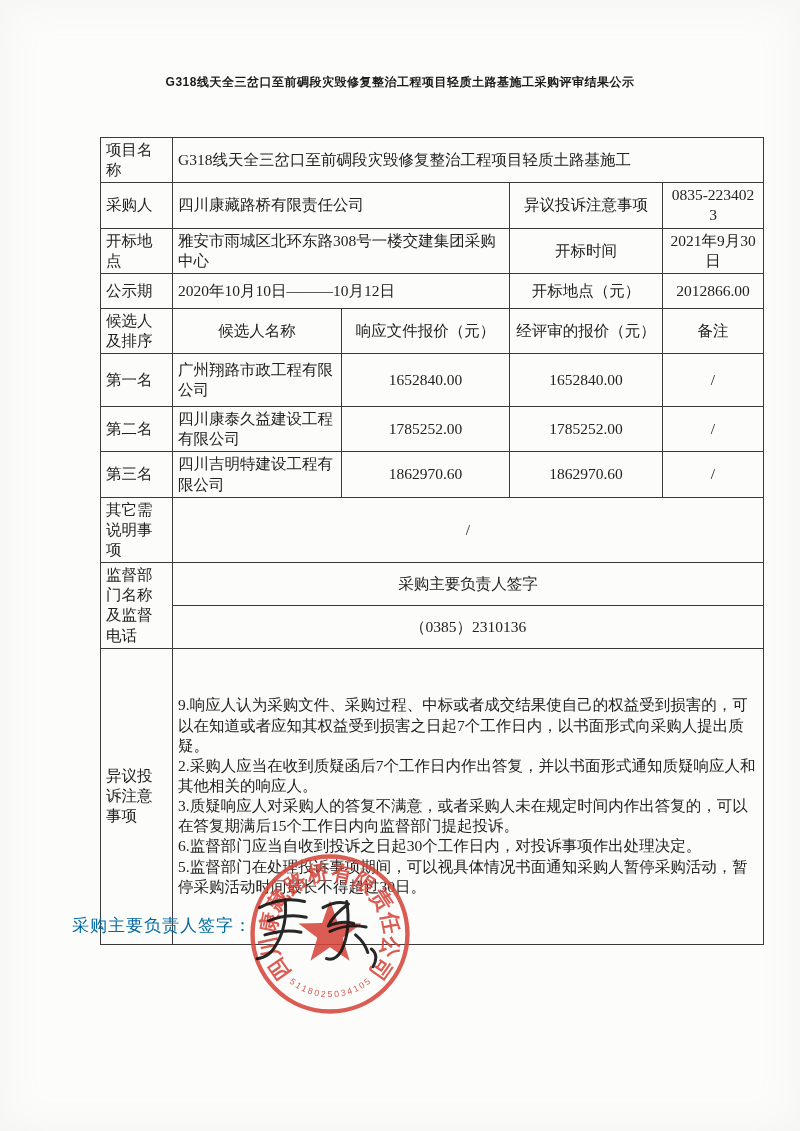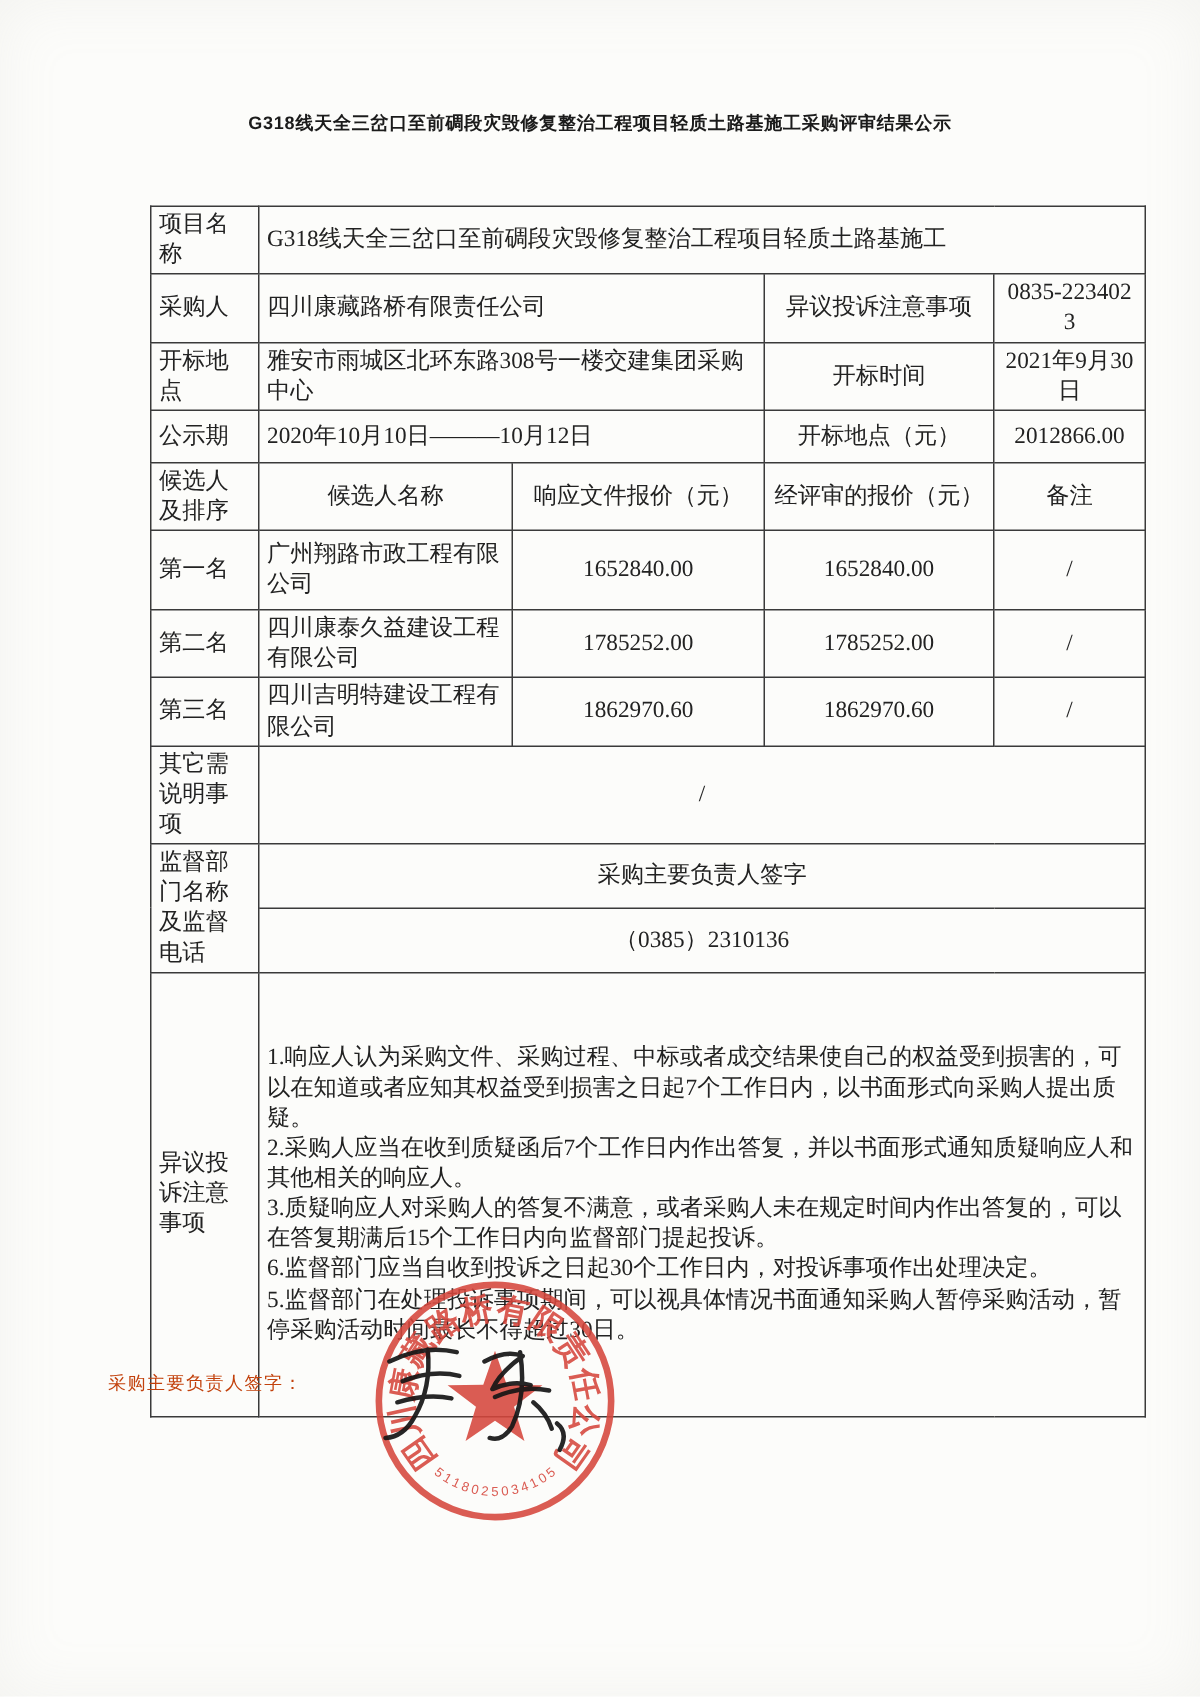--- a/index.html
+++ b/index.html
@@ -42,21 +42,21 @@
   td.ctr{text-align:center;}
   td.notice-cell{
     padding:10px 10px;
     font-size:15.5px;
     line-height:1.66;
     vertical-align:middle;
   }
   .notice-cell div{margin:0;}
   .sig-label{
     position:absolute;left:72px;top:914px;
-    font-size:12px;color:#c2410c;
+    font-size:17px;color:#0369a1;
     letter-spacing:1px;
   }
   .seal-wrap{
     position:absolute;left:242px;top:846px;
     width:176px;height:176px;
     z-index:3;
     pointer-events:none;
   }
   .seal-wrap svg{width:100%;height:100%;}
   .seal-char{
@@ -143,21 +143,21 @@
     <tr style="height:40px">
       <td class="lbl" rowspan="2">监督部门名称及监督电话</td>
       <td colspan="4" class="ctr">采购主要负责人签字</td>
     </tr>
     <tr style="height:40px">
       <td colspan="4" class="ctr">（0385）2310136</td>
     </tr>
     <tr style="height:296px">
       <td class="lbl">异议投诉注意事项</td>
       <td colspan="4" class="notice-cell">
-        <div>1.响应人认为采购文件、采购过程、中标或者成交结果使自己的权益受到损害的，可以在知道或者应知其权益受到损害之日起7个工作日内，以书面形式向采购人提出质疑。</div>
+        <div>9.响应人认为采购文件、采购过程、中标或者成交结果使自己的权益受到损害的，可以在知道或者应知其权益受到损害之日起7个工作日内，以书面形式向采购人提出质疑。</div>
         <div>2.采购人应当在收到质疑函后7个工作日内作出答复，并以书面形式通知质疑响应人和其他相关的响应人。</div>
         <div>3.质疑响应人对采购人的答复不满意，或者采购人未在规定时间内作出答复的，可以在答复期满后15个工作日内向监督部门提起投诉。</div>
         <div>6.监督部门应当自收到投诉之日起30个工作日内，对投诉事项作出处理决定。</div>
         <div>5.监督部门在处理投诉事项期间，可以视具体情况书面通知采购人暂停采购活动，暂停采购活动时间最长不得超过30日。</div>
       </td>
     </tr>
   </tbody>
     </table>
 
   <div class="sig-label">采购主要负责人签字：</div>

